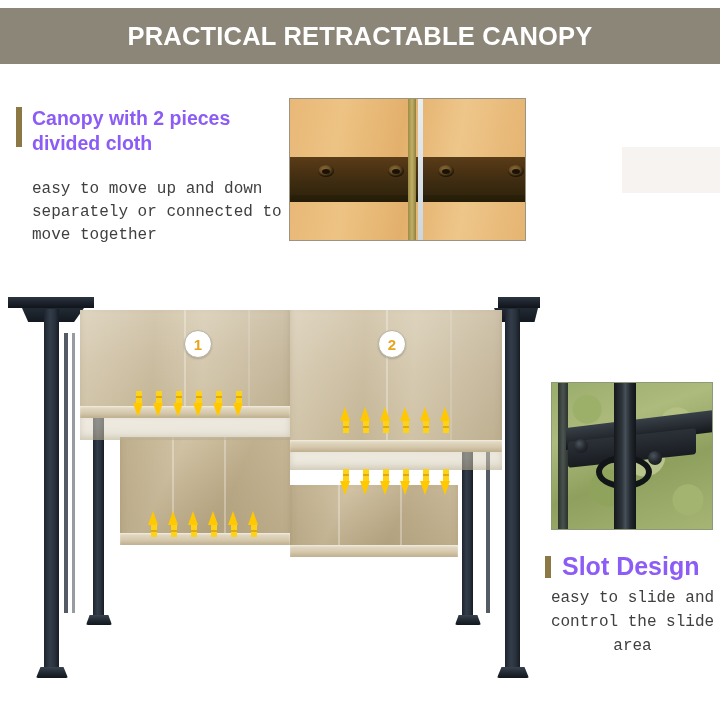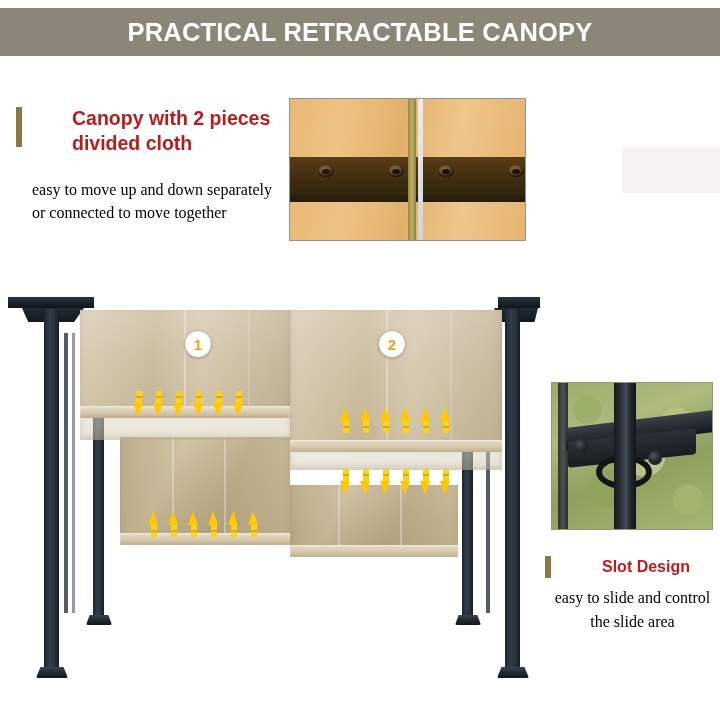--- a/index.html
+++ b/index.html
@@ -22,21 +22,21 @@
     background: #ffffff;
     overflow: hidden;
   }
 
   
   .header-bar {
     position: absolute;
     left: 0;
     top: 8px;
     width: 720px;
-    height: 48px;
+    height: 56px;
     background: #8c8678;
     display: flex;
     align-items: center;
     justify-content: center;
   }
   .header-title {
     color: #ffffff;
     font-size: 25.5px;
     font-weight: bold;
     letter-spacing: 0.2px;
@@ -46,39 +46,38 @@
 
   
   .accent-bar {
     position: absolute;
     width: 6px;
     background: #8b7844;
   }
 
   .heading-text {
     position: absolute;
-    color: #b91c1c;
+    color: #8b5cf6;
     font-weight: bold;
     font-family: "Liberation Sans", sans-serif;
-    margin-left: 40px;
   }
   .body-text {
     position: absolute;
-    color: #000000;
-    font-family: Liberation Serif, serif;
+    color: #404040;
+    font-family: Liberation Mono, monospace;
   }
 
   
   #feat1-bar   { left: 16px; top: 107px; height: 40px; }
   #feat1-head  { left: 32px; top: 106px; width: 240px; font-size: 19.5px; line-height: 25px; }
   #feat1-body  { left: 32px; top: 178px; width: 250px; font-size: 16px; line-height: 23px; }
 
   
   #feat2-bar   { left: 545px; top: 556px; height: 22px; }
-  #feat2-head  { left: 562px; top: 554px; width: 150px; font-size: 16px; line-height: 25px; }
+  #feat2-head  { left: 562px; top: 554px; width: 150px; font-size: 25px; line-height: 25px; }
   #feat2-body  { left: 545px; top: 586px; width: 175px; font-size: 16px; line-height: 24px; text-align: center; }
 
   
   .soft-panel {
     position: absolute;
     left: 622px;
     top: 147px;
     width: 98px;
     height: 46px;
     background: #f6f3f0;

